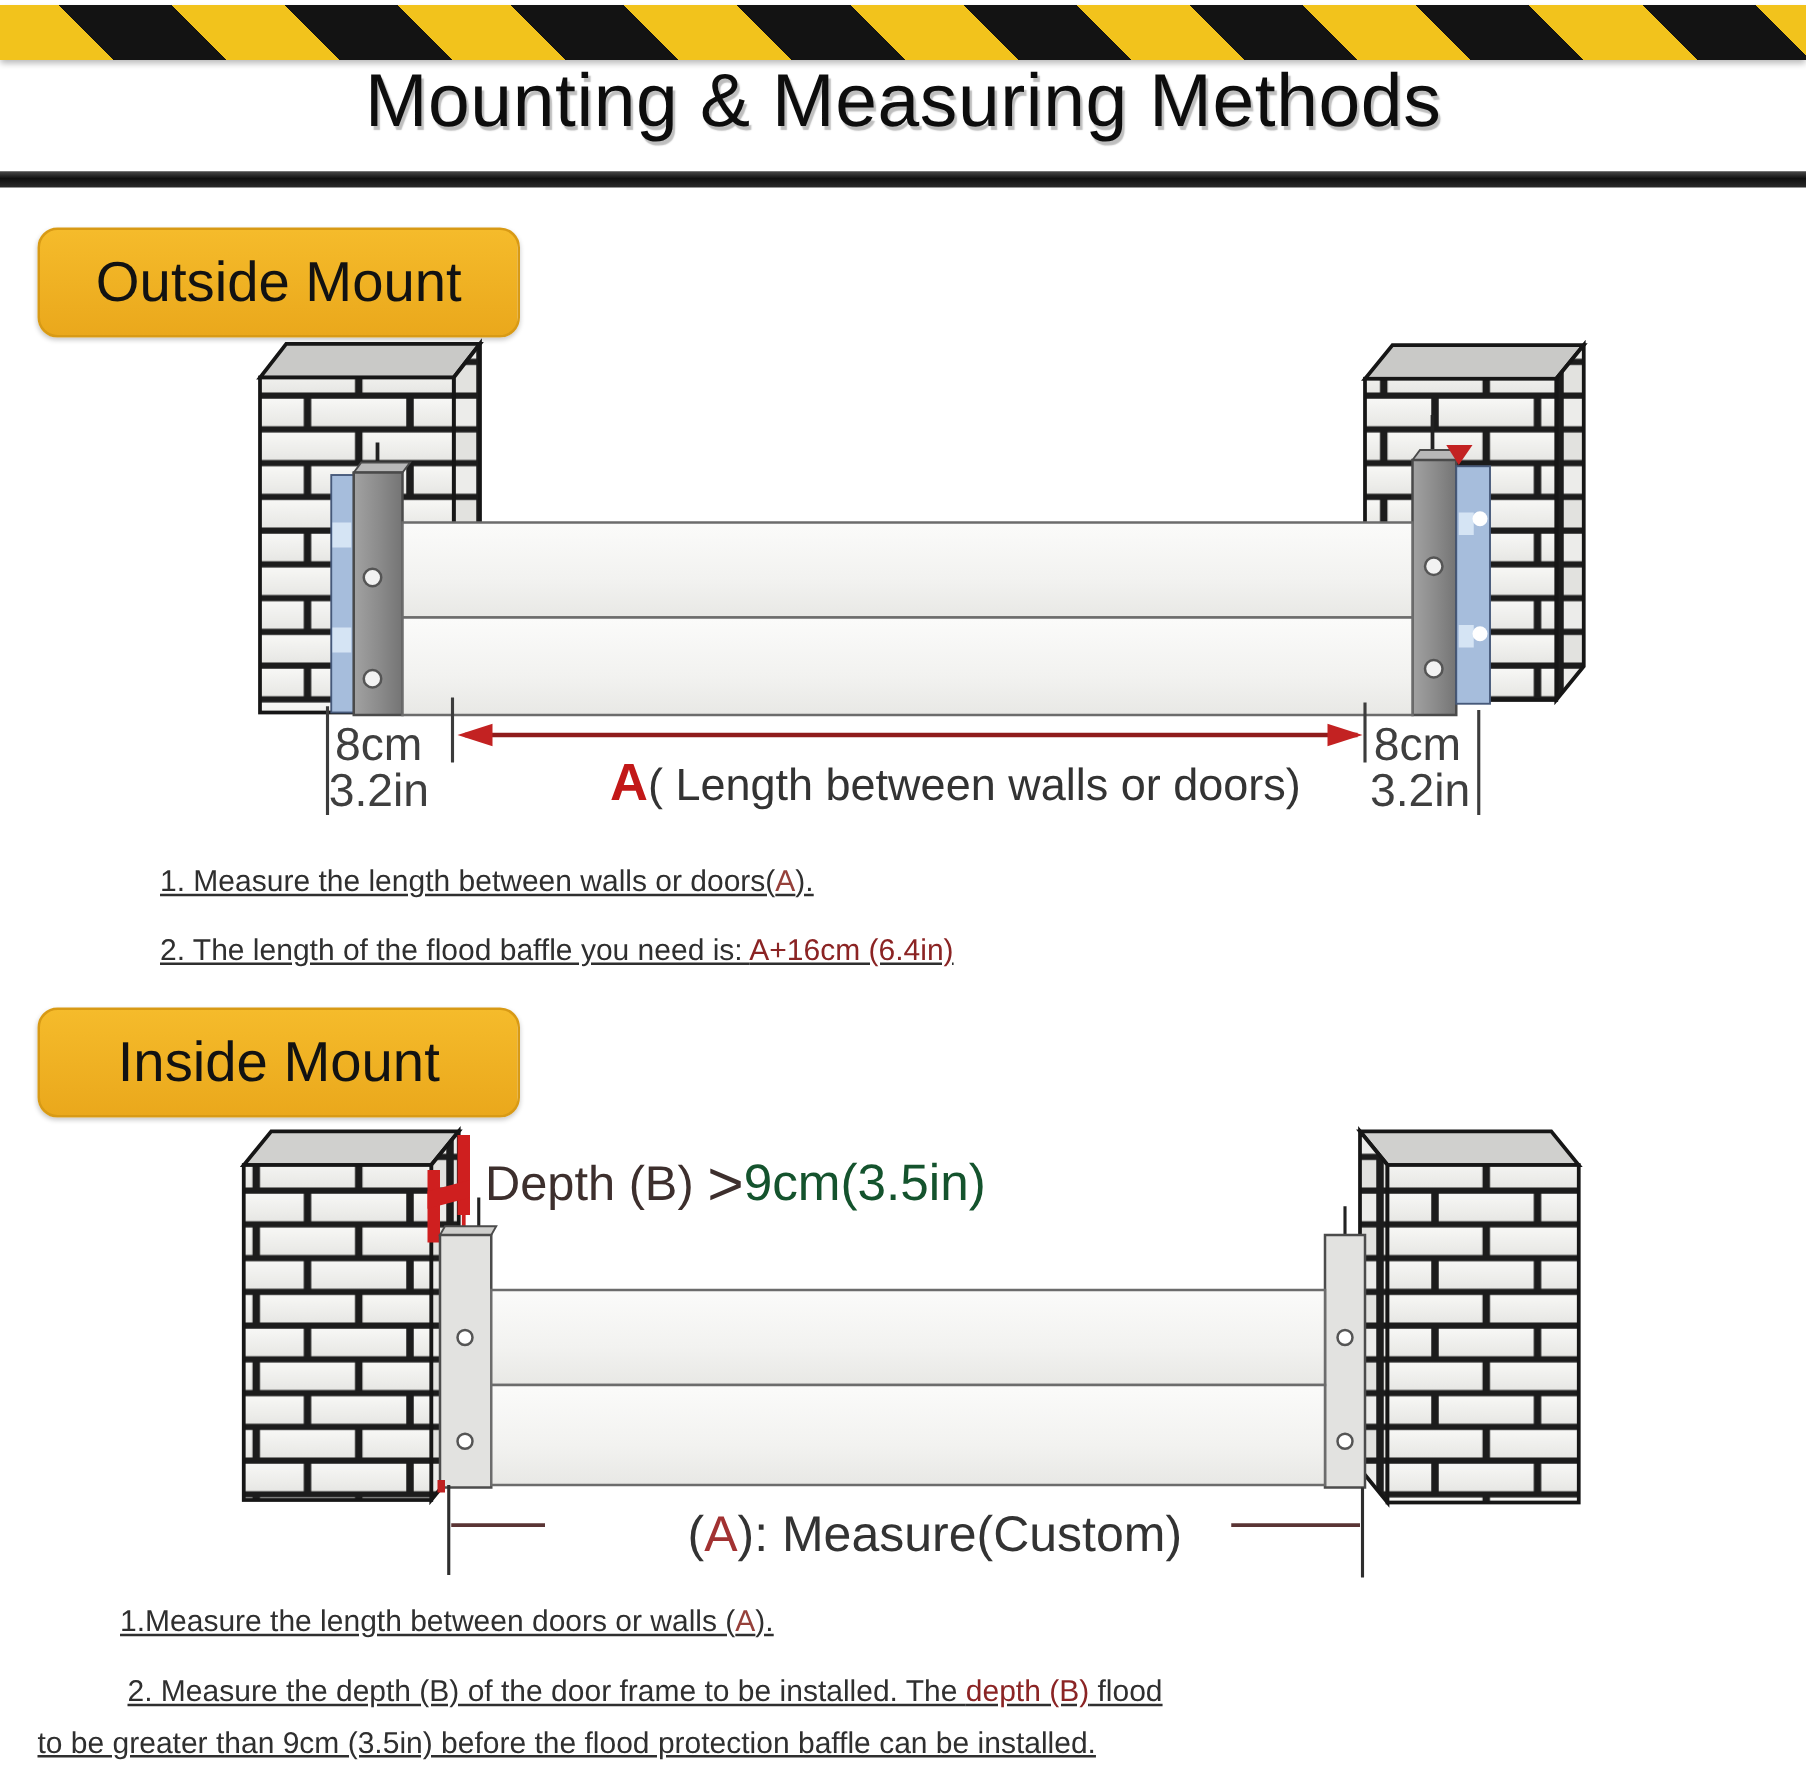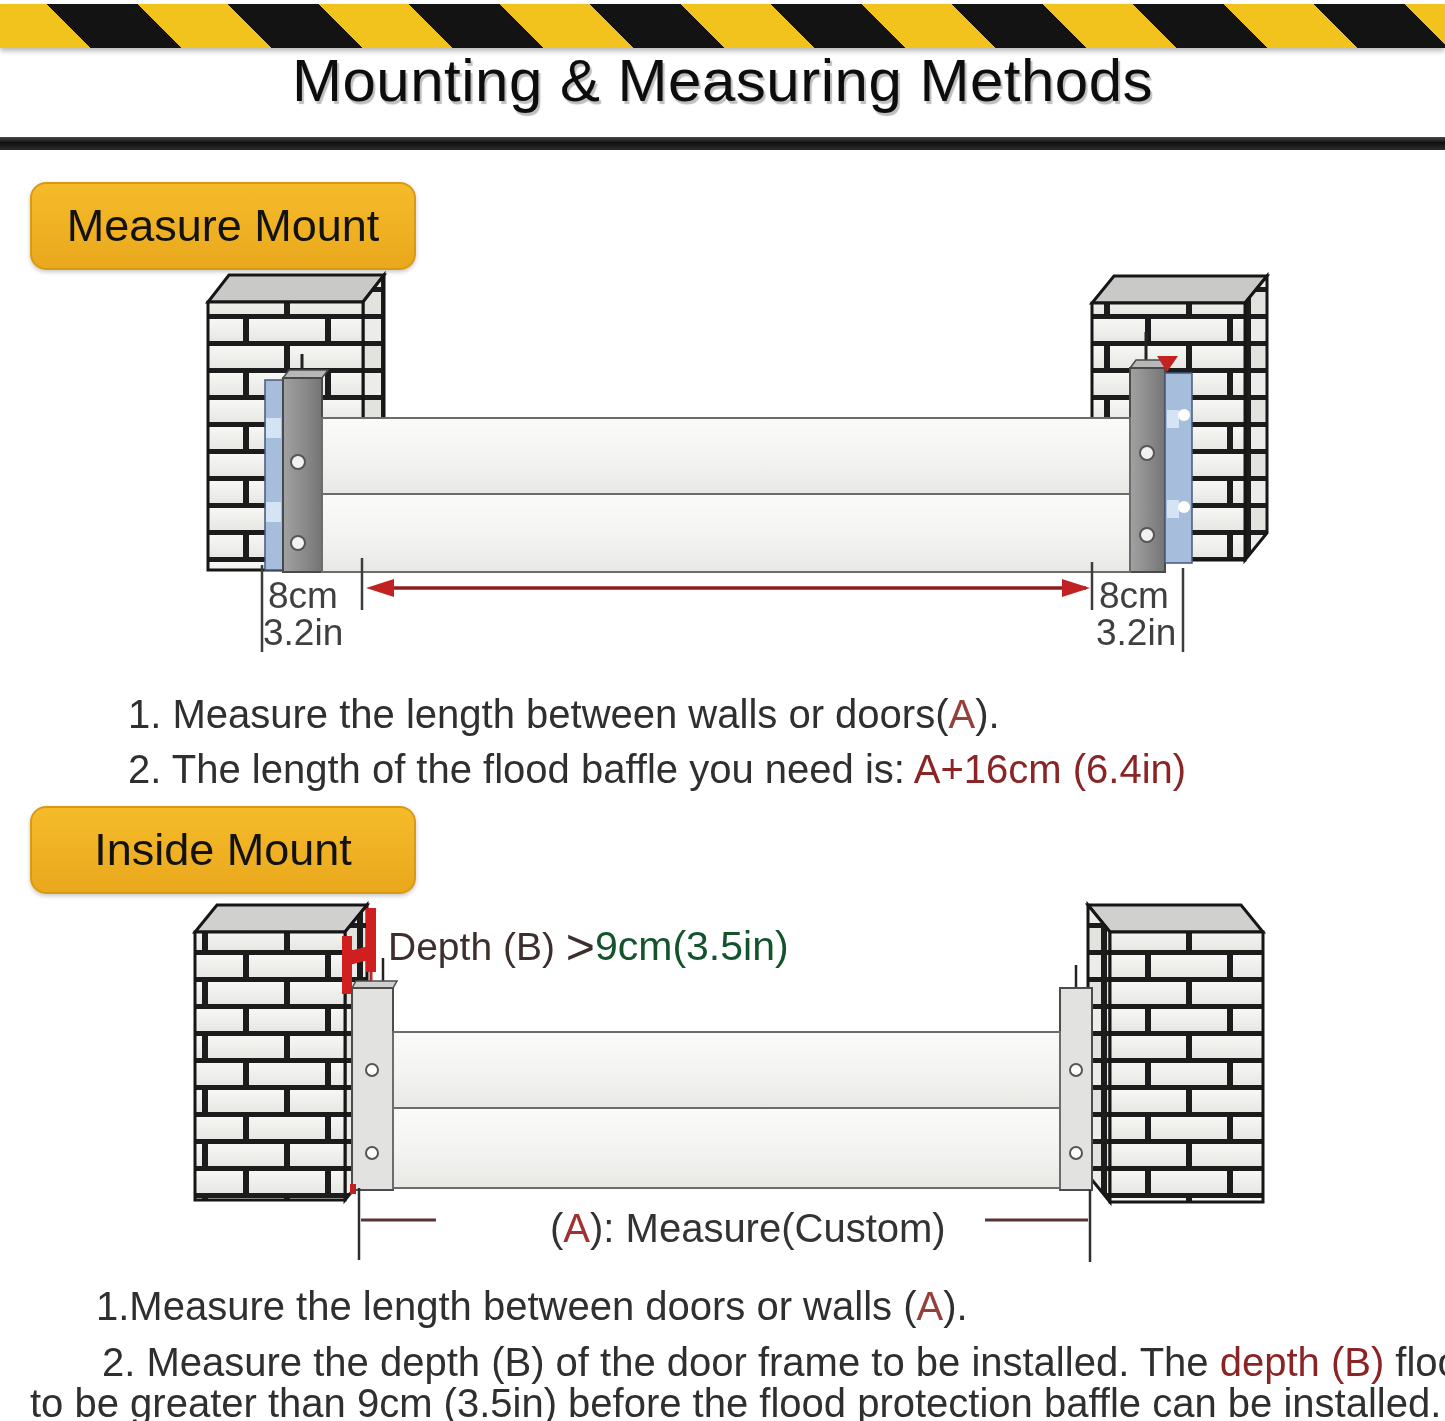--- a/index.html
+++ b/index.html
@@ -32,39 +32,39 @@
     display:flex;align-items:center;justify-content:center;
     font-size:45px;color:#121212;
   }
   
   .diag{position:absolute;left:0;}
   
   .ov{position:absolute;white-space:nowrap;}
   .dim{font-size:37px;color:#3f3f3f;}
   .arrow-a{font-size:42px;font-weight:bold;color:#c21818;}
   .arrow-rest{font-size:36px;color:#333333;}
-  .step{font-size:40px;color:#2f2f2f;}
+  .step{font-size:24px;color:#2f2f2f;text-decoration:underline;}
   .step .red{color:#8b2424;}
   .step .soft-red{color:#96403a;}
   .depth-black{font-size:39px;color:#3d2f2d;}
   .depth-gt{font-size:50px;color:#3d2f2d;vertical-align:-4px;}
   .depth-red{font-size:41px;color:#14532d;}
   .len-black{font-size:40px;color:#333333;}
   .len-red{font-size:40px;color:#a23232;}
 </style>
 </head>
 <body>
 
 <div class="page">
 
   <div class="tape"></div>
   <div class="title">Mounting &amp; Measuring Methods</div>
   <div class="title-rule"></div>
 
-  <div class="mount-label" style="top:182px">Measure Mount</div>
+  <div class="mount-label" style="top:182px">Outside Mount</div>
 
   <svg class="diag" style="top:262px" width="1445" height="400" viewBox="0 0 1445 400">
     <defs>
       <linearGradient id="brickG" x1="0" y1="0" x2="0" y2="1">
         <stop offset="0" stop-color="#f7f7f5"></stop>
           <stop offset="1" stop-color="#e7e7e4"></stop>
       </linearGradient>
       <pattern id="bricksF" width="82" height="54" patternUnits="userSpaceOnUse">
         <rect width="82" height="54" fill="#1c1c1c"></rect>
         <rect x="3" y="3" width="76" height="22" fill="url(#brickG)"></rect>
@@ -142,20 +142,21 @@
     </g>
     <g>
       <line x1="372" y1="326" x2="1086" y2="326" stroke="#8f1c1c" stroke-width="3.5"></line>
       <polygon points="366,326 394,317 394,335" fill="#c32222"></polygon>
       <polygon points="1090,326 1062,317 1062,335" fill="#c32222"></polygon>
     </g>
   </svg>
 
   <div class="ov dim" style="left:268px;top:575px">8cm</div>
   <div class="ov dim" style="left:263px;top:612px">3.2in</div>
+  <div class="ov" style="left:488px;top:602px"><span class="arrow-a">A</span><span class="arrow-rest">( Length between walls or doors)</span></div>
   <div class="ov dim" style="left:1099px;top:575px">8cm</div>
   <div class="ov dim" style="left:1096px;top:612px">3.2in</div>
 
   <div class="ov step" style="left:128px;top:692px"><span>1. Measure the length between walls or doors(</span><span class="soft-red">A</span><span>).</span></div>
   <div class="ov step" style="left:128px;top:747px"><span>2. The length of the flood baffle you need is: </span><span class="red">A+16cm (6.4in)</span></div>
 
   <div class="mount-label" style="top:806px">Inside Mount</div>
 
   <svg class="diag" style="top:898px" width="1445" height="430" viewBox="0 0 1445 430">
 

